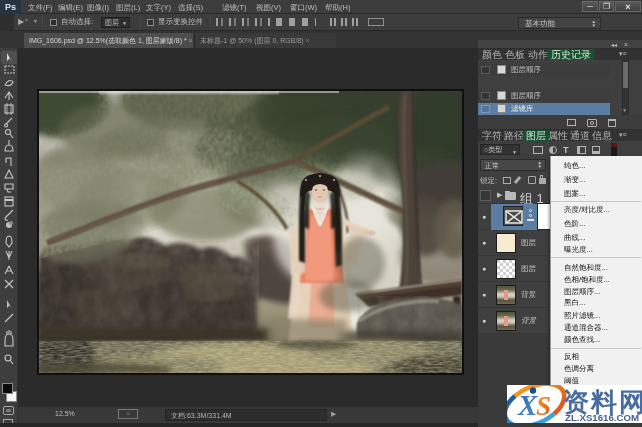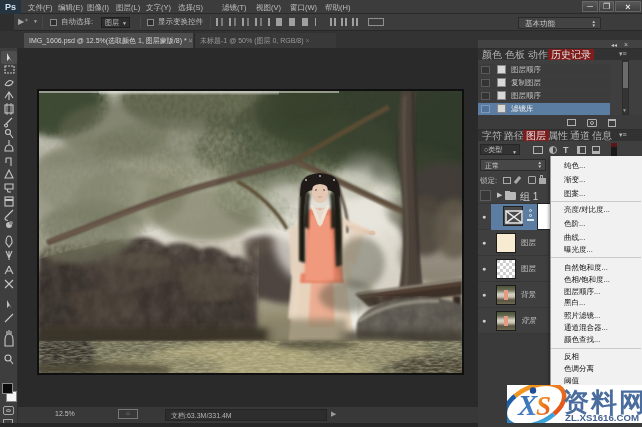--- a/index.html
+++ b/index.html
@@ -27,21 +27,21 @@
 
 #canvas{left:18px;top:48px;width:460px;height:359px;background:#2a2a2a;}
 #photo{left:39px;top:91px;width:423px;height:282px;outline:2px solid #0f0f0f;}
 #statusbar{left:18px;top:407px;width:460px;height:16px;background:#383838;color:#bfbfbf;font-size:7px;}
 #docinfo{left:147px;top:2px;width:162px;height:12px;background:#2d2d2d;border:1px solid #242424;color:#b5b5b5;font-size:7px;line-height:11px;padding-left:5px;}
 #bottomstrip{left:0px;top:423px;width:642px;height:4px;background:#262626;}
 
 #rpanel{left:478px;top:31px;width:164px;height:396px;background:#3c3c3c;border-left:1px solid #262626;}
 .ptabrow{position:absolute;left:0;width:164px;height:11px;background:#323232;}
 .ptab{position:absolute;top:0;height:11px;font-size:10px;line-height:11px;color:#b5b5b5;padding:0 3px;}
-.ptab.act{background:#7f1d1d;color:#e2e2e2;}
+.ptab.act{background:#14532d;color:#e2e2e2;}
 .hrow{position:absolute;left:0;width:132px;height:12px;color:#c2c2c2;font-size:7.5px;line-height:12px;background:#3c3c3c;}
 .hbox{position:absolute;left:3px;top:2px;width:9px;height:8px;border:1px solid #5a5a5a;background:#343434;}
 .hico{position:absolute;left:19px;top:1px;width:9px;height:9px;background:#d8d8d8;border:1px solid #888;}
 .lthumb{position:absolute;left:18px;top:3px;width:20px;height:20px;border:1px solid #1c1c1c;}
 .leye{position:absolute;left:4px;top:9px;width:9px;height:7px;color:#cfcfcf;font-size:7px;line-height:7px;}
 
 #dropmenu{left:550px;top:156px;width:92px;height:234px;background:#f1f1f1;border-left:1px solid #999;box-shadow:-1px 2px 3px rgba(0,0,0,.4);}
 .ditem{position:absolute;left:564px;color:#111;font-size:7.5px;height:12px;line-height:12px;white-space:nowrap;}
 .dsep{position:absolute;left:1px;width:90px;height:1px;background:#c9c9c9;}
 
@@ -341,25 +341,20 @@
   <span class="ptab" style="left:525px;top:49px;">动作</span>
   <span class="ptab act" style="left:548px;top:49px;">历史记录</span>
   <span class="abs" style="left:619px;top:50px;color:#b5b5b5;font-size:7px;">▾≡</span>
 
   <div class="abs" style="left:478px;top:60px;width:164px;height:55px;background:#3f3f3f;"></div>
   <div class="hrow" style="left:478px;top:64px;">
       <div class="hbox"></div>
       <div class="hico"></div>
       <span style="position:absolute;left:33px;">图层顺序</span>
     </div>
-  <div class="hrow" style="left:478px;top:77px;">
-      <div class="hbox"></div>
-      <div class="hico"></div>
-      <span style="position:absolute;left:33px;">复制图层</span>
-    </div>
   <div class="hrow" style="left:478px;top:90px;">
       <div class="hbox"></div>
       <div class="hico"></div>
       <span style="position:absolute;left:33px;">图层顺序</span>
     </div>
   <div class="hrow" style="left:478px;top:103px;background:#5b7da1;color:#f0f0f0;">
       <div class="hbox" style="border-color:#7d9ab8;background:#53749a;"></div>
       <div class="hico"></div>
       <span style="position:absolute;left:33px;">滤镜库</span>
     </div>
@@ -398,21 +393,21 @@
   <div class="abs" style="left:516px;top:176px;width:3px;height:8px;background:#aaa;transform:rotate(40deg);"></div>
   <div class="abs" style="left:528px;top:176px;width:8px;height:8px;border:1px solid #aaa;border-radius:1px;"></div>
   <div class="abs" style="left:539px;top:178px;width:7px;height:6px;background:#aaa;"></div>
   <div class="abs" style="left:540px;top:175px;width:3px;height:3px;border:1px solid #aaa;border-bottom:none;"></div>
 
   <div class="abs" style="left:478px;top:188px;width:164px;height:16px;background:#3f3f3f;border-bottom:1px solid #373737;"></div>
   <div class="abs" style="left:480px;top:190px;width:11px;height:11px;border:1px solid #5c5c5c;background:#383838;"></div>
   <span class="abs" style="left:497px;top:191px;color:#c5c5c5;font-size:7px;">▶</span>
   <div class="abs" style="left:505px;top:192px;width:11px;height:8px;background:#b9b9b9;border-radius:1px;"></div>
   <div class="abs" style="left:505px;top:191px;width:5px;height:2px;background:#b9b9b9;"></div>
-  <span class="abs" style="left:520px;top:190px;color:#d0d0d0;font-size:10px;">组 1</span>
+  <span class="abs" style="left:520px;top:190px;color:#d0d0d0;font-size:13px;">组 1</span>
 
   <div class="abs" style="left:478px;top:204px;width:164px;height:26px;background:#3f3f3f;border-bottom:1px solid #373737;"></div>
   <div class="abs" style="left:491px;top:204px;width:151px;height:26px;background:#5b7da1;"></div>
   <span class="leye" style="left:482px;top:213px;">●</span>
   <div class="abs" style="left:503px;top:206px;width:20px;height:20px;background:#4a4a4a;border:1px solid #222;"></div>
   <svg class="abs" style="left:503px;top:206px;" width="22" height="22">
       <path d="M3 5 L19 17 M19 5 L3 17" stroke="#e8e8e8" stroke-width="1.5" fill="none"></path>
       <rect x="3" y="5" width="16" height="12" fill="none" stroke="#e8e8e8" stroke-width="1.5"></rect>
     </svg>
   <div class="abs" style="left:529px;top:209px;width:3px;height:3px;border:1px solid #dfe7ef;border-radius:50%;"></div>

